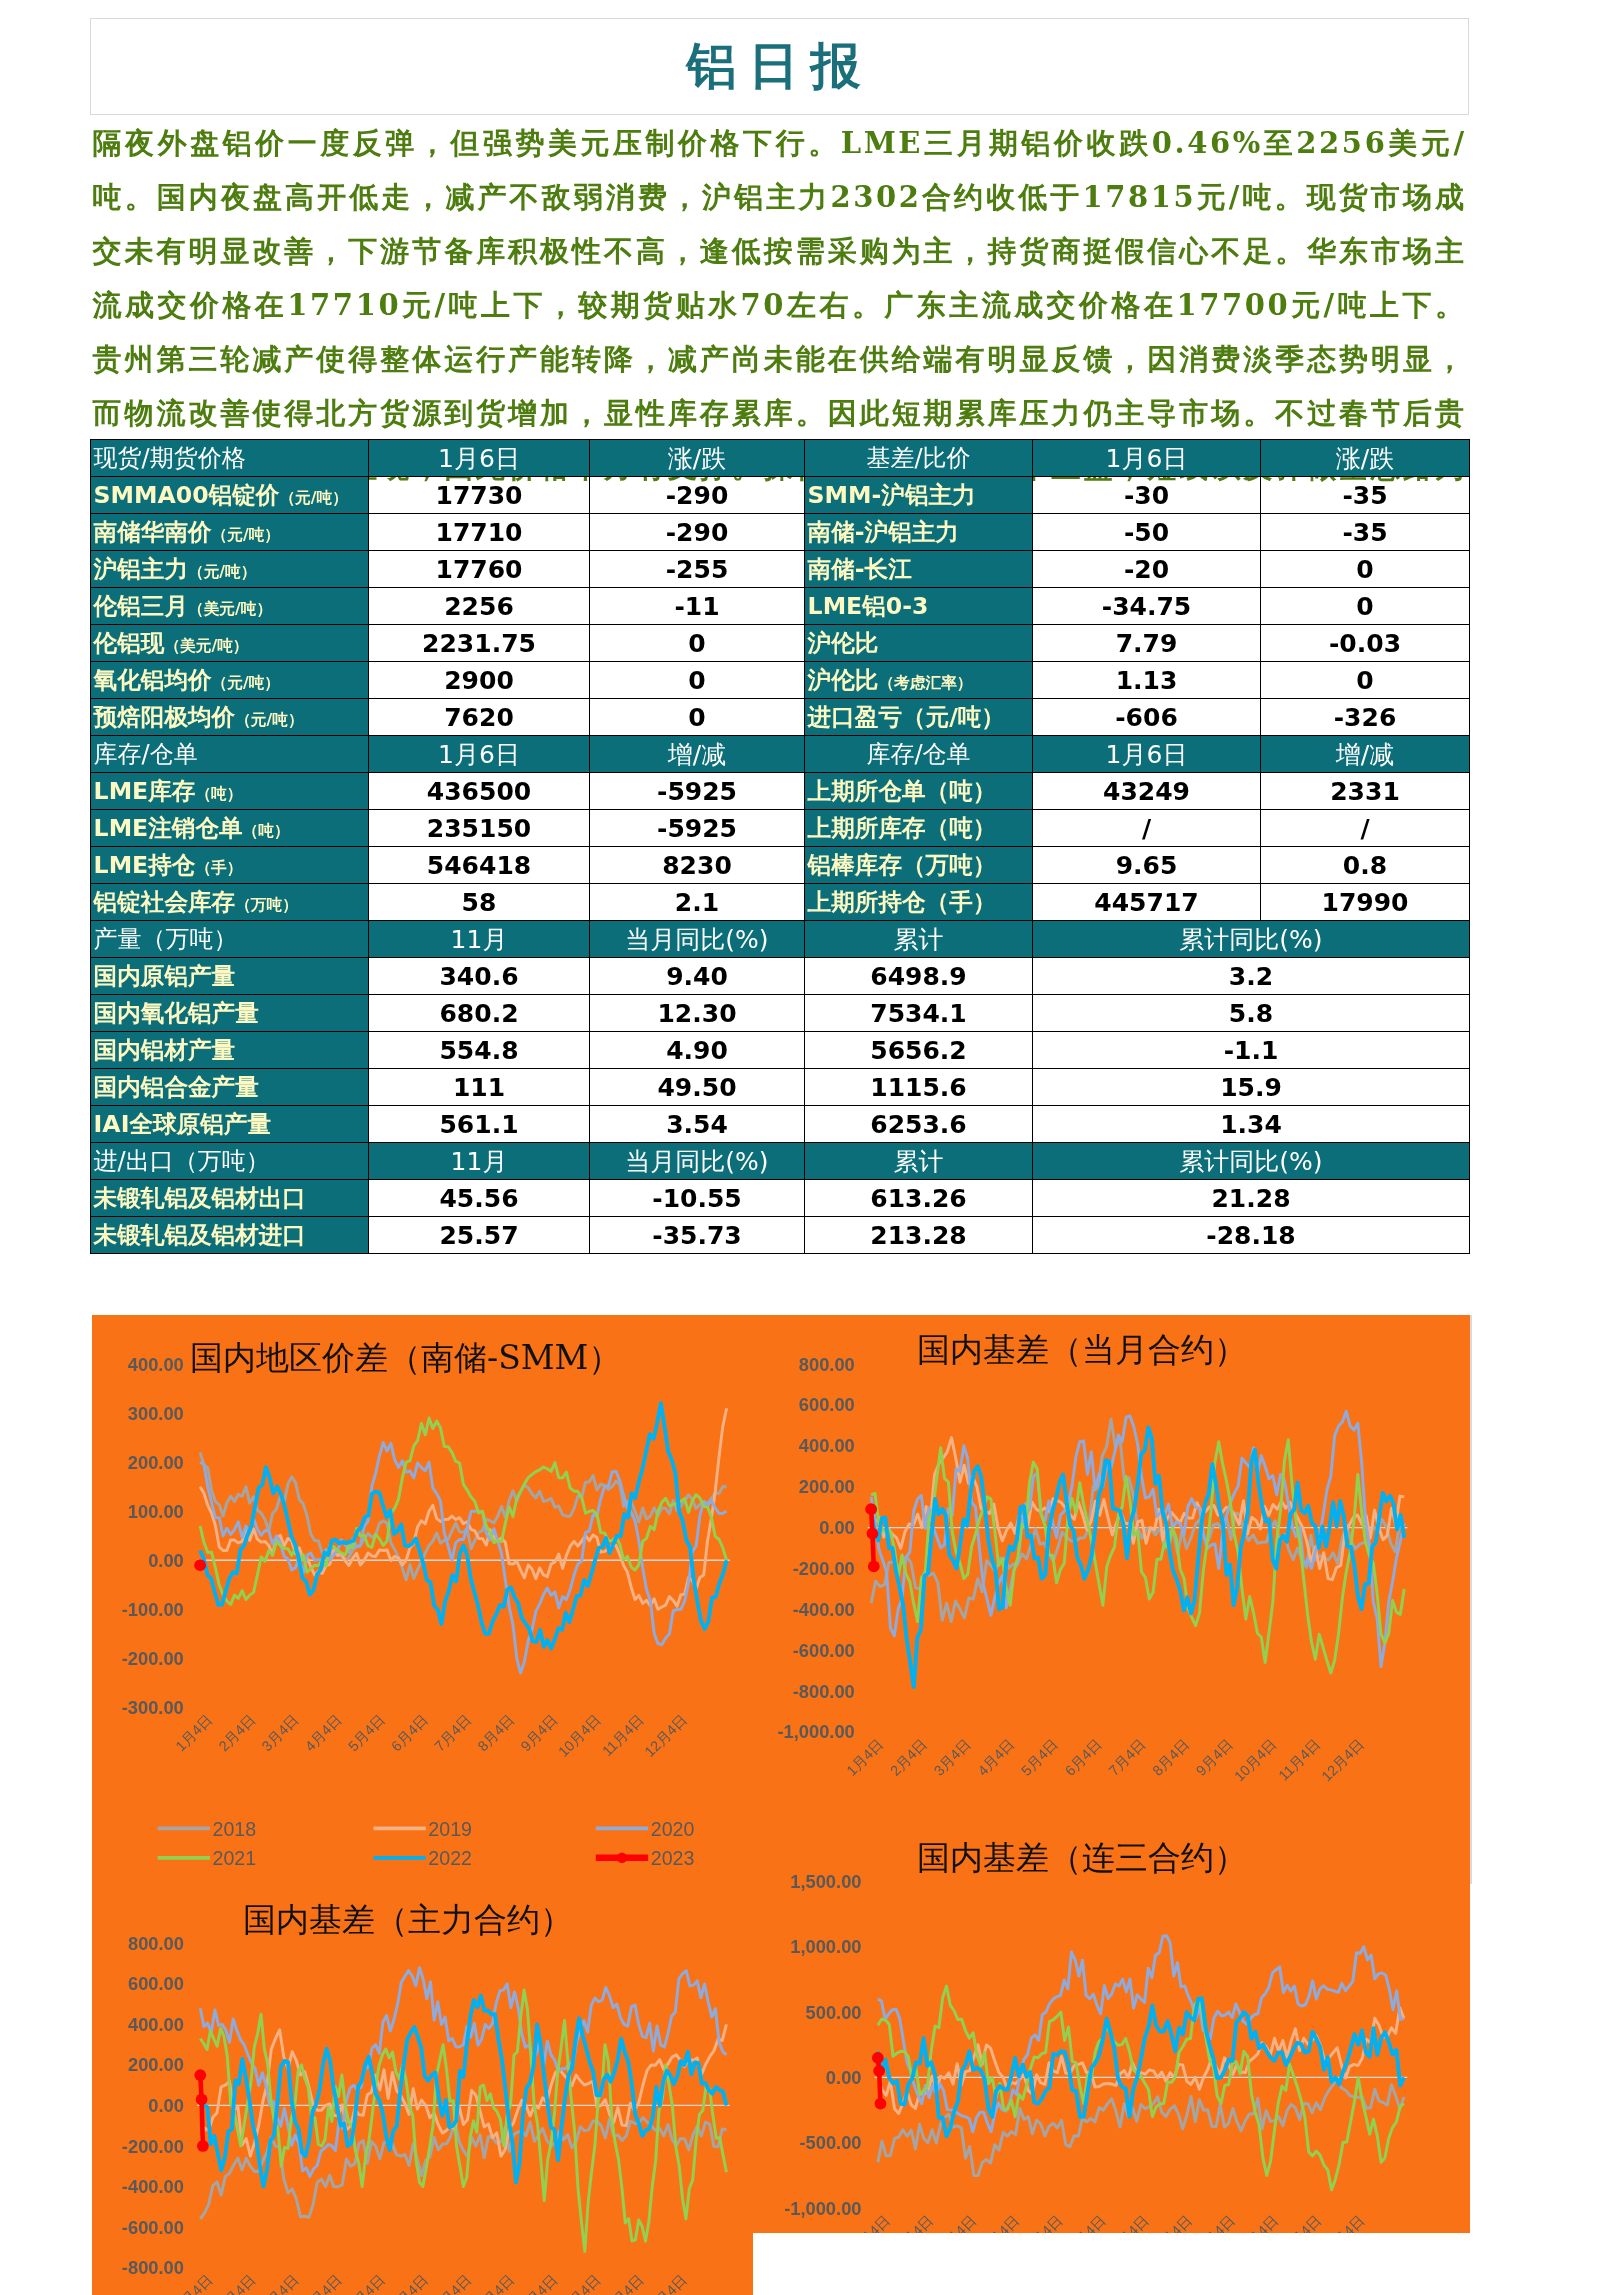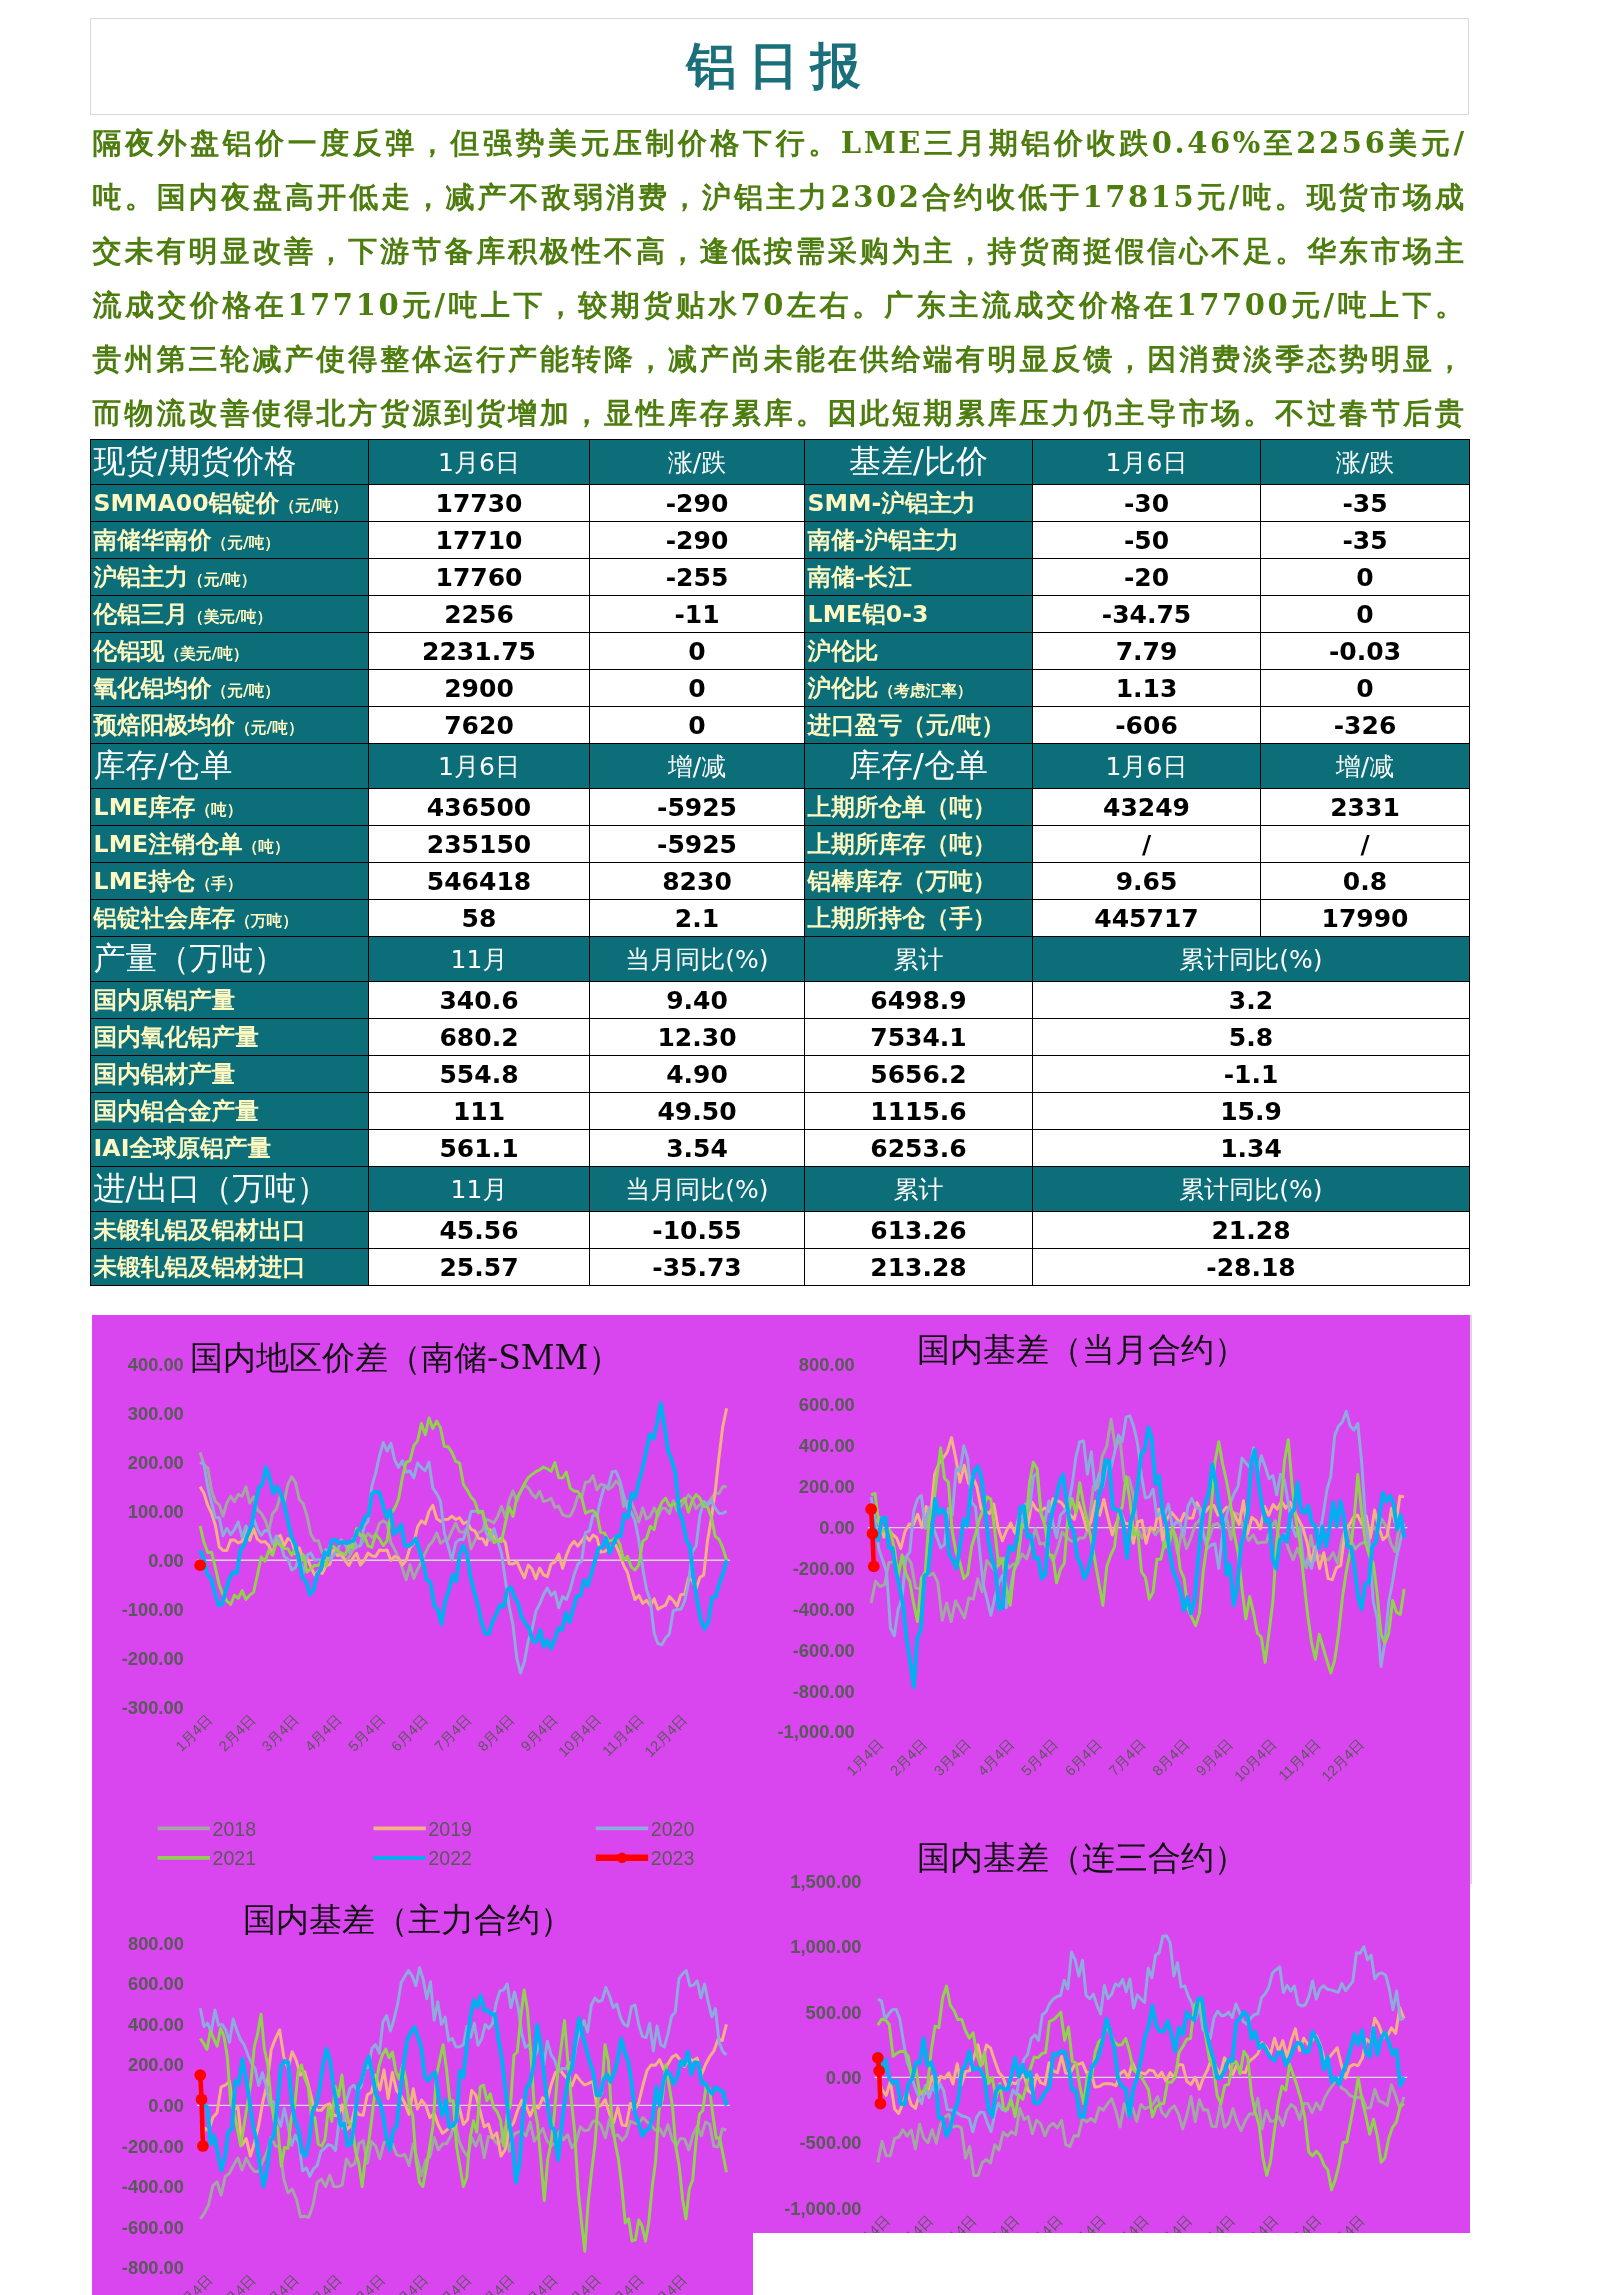--- a/index.html
+++ b/index.html
@@ -6,22 +6,22 @@
   body{width:1622px;height:2295px;position:relative;overflow:hidden;font-family:"DejaVu Sans","Liberation Sans",sans-serif;}
   #page{position:absolute;left:90px;top:18.3px;width:1379px;height:2277px;}
   .title-box{position:absolute;left:0;top:0;width:1377px;height:95px;border:1.3px solid #d9d9d9;border-bottom:1.3px solid #d9d9d9;display:flex;align-items:center;justify-content:center;}
   .title-text{font-family:"DejaVu Serif","Liberation Serif",serif;font-size:50px;color:#1a6f7a;letter-spacing:11.8px;font-weight:bold;}
   .summary{position:absolute;left:2.6px;top:98px;width:1374px;font-family:"DejaVu Serif","Liberation Serif",serif;font-weight:bold;font-size:29px;line-height:54px;color:#4d7c0f;letter-spacing:2.6px;text-align:justify;word-break:break-all;}
   table.data{position:absolute;left:0;top:421px;width:1379px;border-collapse:collapse;table-layout:fixed;font-family:"DejaVu Sans","Liberation Sans",sans-serif;}
   table.data td{height:36px;border:1.3px solid #000;padding:0 2.6px;font-size:25px;text-align:center;white-space:nowrap;overflow:hidden;color:#000;font-weight:bold;}
   table.data td.lab{background:#0b6e78;color:#fef9c3;text-align:left;font-weight:bold;font-size:23.6px;}
   table.data td.lab small{font-size:15.7px;}
   table.data tr.hdr td{background:#0b6e78;color:#fff;font-weight:normal;font-size:25px;}
-  table.data tr.hdr td.lab{font-size:32px;}
-  .chart{position:absolute;background:#d946ef;}
+  table.data tr.hdr td.lab{font-size:24px;}
+  .chart{position:absolute;background:#f97316;}
   .chart svg{position:absolute;left:0;top:0;}
   .chart-title{position:absolute;font-family:"DejaVu Serif","Liberation Serif",serif;font-size:33px;color:#111;white-space:nowrap;}
   .vline{position:absolute;left:1469px;top:1315px;width:2.6px;height:569px;background:#d9d9d9;}
 </style>
 </head>
 <body>
 
 <div id="page">
   <div class="title-box">
     <span class="title-text">铝日报</span>

